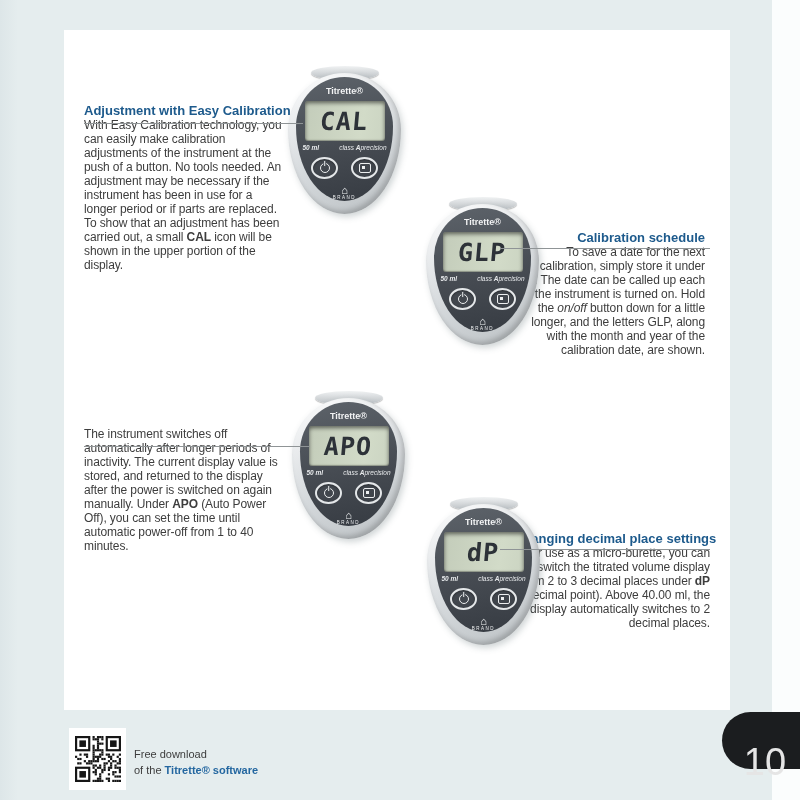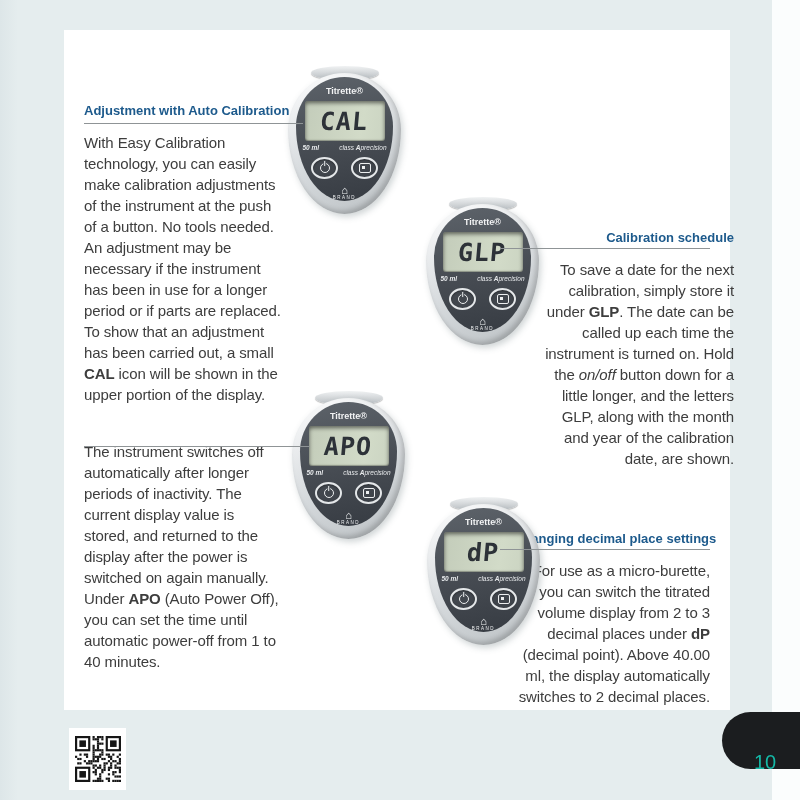--- a/index.html
+++ b/index.html
@@ -5,21 +5,21 @@
   html,body{margin:0;padding:0;background:#e5edee;}
   #screen{position:relative;width:800px;height:800px;overflow:hidden;
           background:linear-gradient(90deg,#dde6e8 0px,#e5edee 18px);
           font-family:"Liberation Sans",sans-serif;}
   .right-strip{position:absolute;left:772px;top:0;width:28px;height:800px;background:#fbfdfd;}
   .content-box{position:absolute;left:64px;top:30px;width:666px;height:680px;background:#ffffff;}
 
   
   .section{position:absolute;}
   .sec-title{font-size:13px;font-weight:bold;color:#1d5a8c;white-space:nowrap;}
-  .sec-body{font-size:15px;line-height:21px;color:#3d3d3d;margin-top:14px;letter-spacing:-0.1px;}
+  .sec-body{font-size:12px;line-height:14px;color:#3d3d3d;margin-top:0;letter-spacing:-0.1px;}
   .align-left .sec-body,.align-left .sec-title{text-align:left;}
   .align-right{text-align:right;}
   .align-right .sec-body{text-align:right;}
   .pointer-line{position:absolute;height:1px;background:#8f9496;z-index:6;}
 
   
   .instrument{position:absolute;width:113px;height:148px;z-index:2;}
   .cap{position:absolute;left:50%;top:0;transform:translateX(-50%);width:68px;height:14px;
        background:linear-gradient(#f0f2f3,#b7bcc0);border-radius:50%;
        box-shadow:0 1px 1px rgba(0,0,0,.25);}
@@ -58,40 +58,40 @@
   
   .qr-box{position:absolute;left:69px;top:728px;width:57px;height:62px;background:#ffffff;
        display:flex;align-items:center;justify-content:center;}
   .footer-text{position:absolute;left:134px;top:746px;font-size:11px;line-height:16px;color:#3d3d3d;}
   .footer-link{color:#2467a0;font-weight:bold;}
 
   
   .page-tab{position:absolute;left:722px;top:712px;width:78px;height:57px;background:#1b1d1f;
        border-radius:28.5px 0 0 28.5px;display:flex;align-items:center;justify-content:center;
        z-index:10;}
-  .page-num{color:#14b8a6;font-size:20px;padding-left:8px;margin-top:43px;}
+  .page-num{color:#e5e5e5;font-size:38px;padding-left:8px;margin-top:43px;}
 </style>
 </head>
 <body>
 
 <div id="screen">
   <div class="right-strip"></div>
   <div class="content-box"></div>
 
   <div class="pointer-line" style="left:84px;top:123px;width:219px;"></div>
   <div class="pointer-line" style="left:500px;top:248px;width:210px;"></div>
   <div class="pointer-line" style="left:84px;top:446px;width:226px;"></div>
   <div class="pointer-line" style="left:500px;top:549px;width:210px;"></div>
 
   <div class="section align-left" style="left:84px;top:103px;width:198px;">
-    <div class="sec-title">Adjustment with Auto Calibration</div>
+    <div class="sec-title">Adjustment with Easy Calibration</div>
     <div class="sec-body"><span>With Easy Calibration technology, you can easily make calibration adjustments of the instrument at the push of a button. No tools needed. An adjustment may be necessary if the instrument has been in use for a longer period or if parts are replaced. To show that an adjustment has been carried out, a small </span><span style="font-weight: bold;">CAL</span><span> icon will be shown in the upper portion of the display.</span></div>
   </div>
 
-  <div class="section align-right" style="left:538px;top:230px;width:196px;">
+  <div class="section align-right" style="left:509px;top:230px;width:196px;">
     <div class="sec-title">Calibration schedule</div>
     <div class="sec-body"><span>To save a date for the next calibration, simply store it under </span><span style="font-weight: bold;">GLP</span><span>. The date can be called up each time the instrument is turned on. Hold the </span><span style="font-style: italic;">on/off</span><span> button down for a little longer, and the letters GLP, along with the month and year of the calibration date, are shown.</span></div>
   </div>
 
   <div class="section align-left" style="left:84px;top:427px;width:198px;">
     <div class="sec-body"><span>The instrument switches off automatically after longer periods of inactivity. The current display value is stored, and returned to the display after the power is switched on again manually. Under </span><span style="font-weight: bold;">APO</span><span> (Auto Power Off), you can set the time until automatic power-off from 1 to 40 minutes.</span></div>
   </div>
 
   <div class="section align-right" style="left:514px;top:531px;width:196px;">
     <div class="sec-title">Changing decimal place settings</div>
@@ -334,17 +334,21 @@
         <rect x="2" y="2" width="10" height="10" fill="#ffffff"></rect>
         <rect x="4" y="4" width="6" height="6" fill="#161616"></rect>
         <rect x="28" y="0" width="14" height="14" fill="#161616"></rect>
         <rect x="30" y="2" width="10" height="10" fill="#ffffff"></rect>
         <rect x="32" y="4" width="6" height="6" fill="#161616"></rect>
         <rect x="0" y="28" width="14" height="14" fill="#161616"></rect>
         <rect x="2" y="30" width="10" height="10" fill="#ffffff"></rect>
         <rect x="4" y="32" width="6" height="6" fill="#161616"></rect>
       </svg>
   </div>
+  <div class="footer-text">
+    <div>Free download</div>
+    <div><span>of the </span><span class="footer-link">Titrette® software</span></div>
+  </div>
 
   <div class="page-tab">
     <span class="page-num">10</span>
   </div>
 </div>
 
 </body></html>

